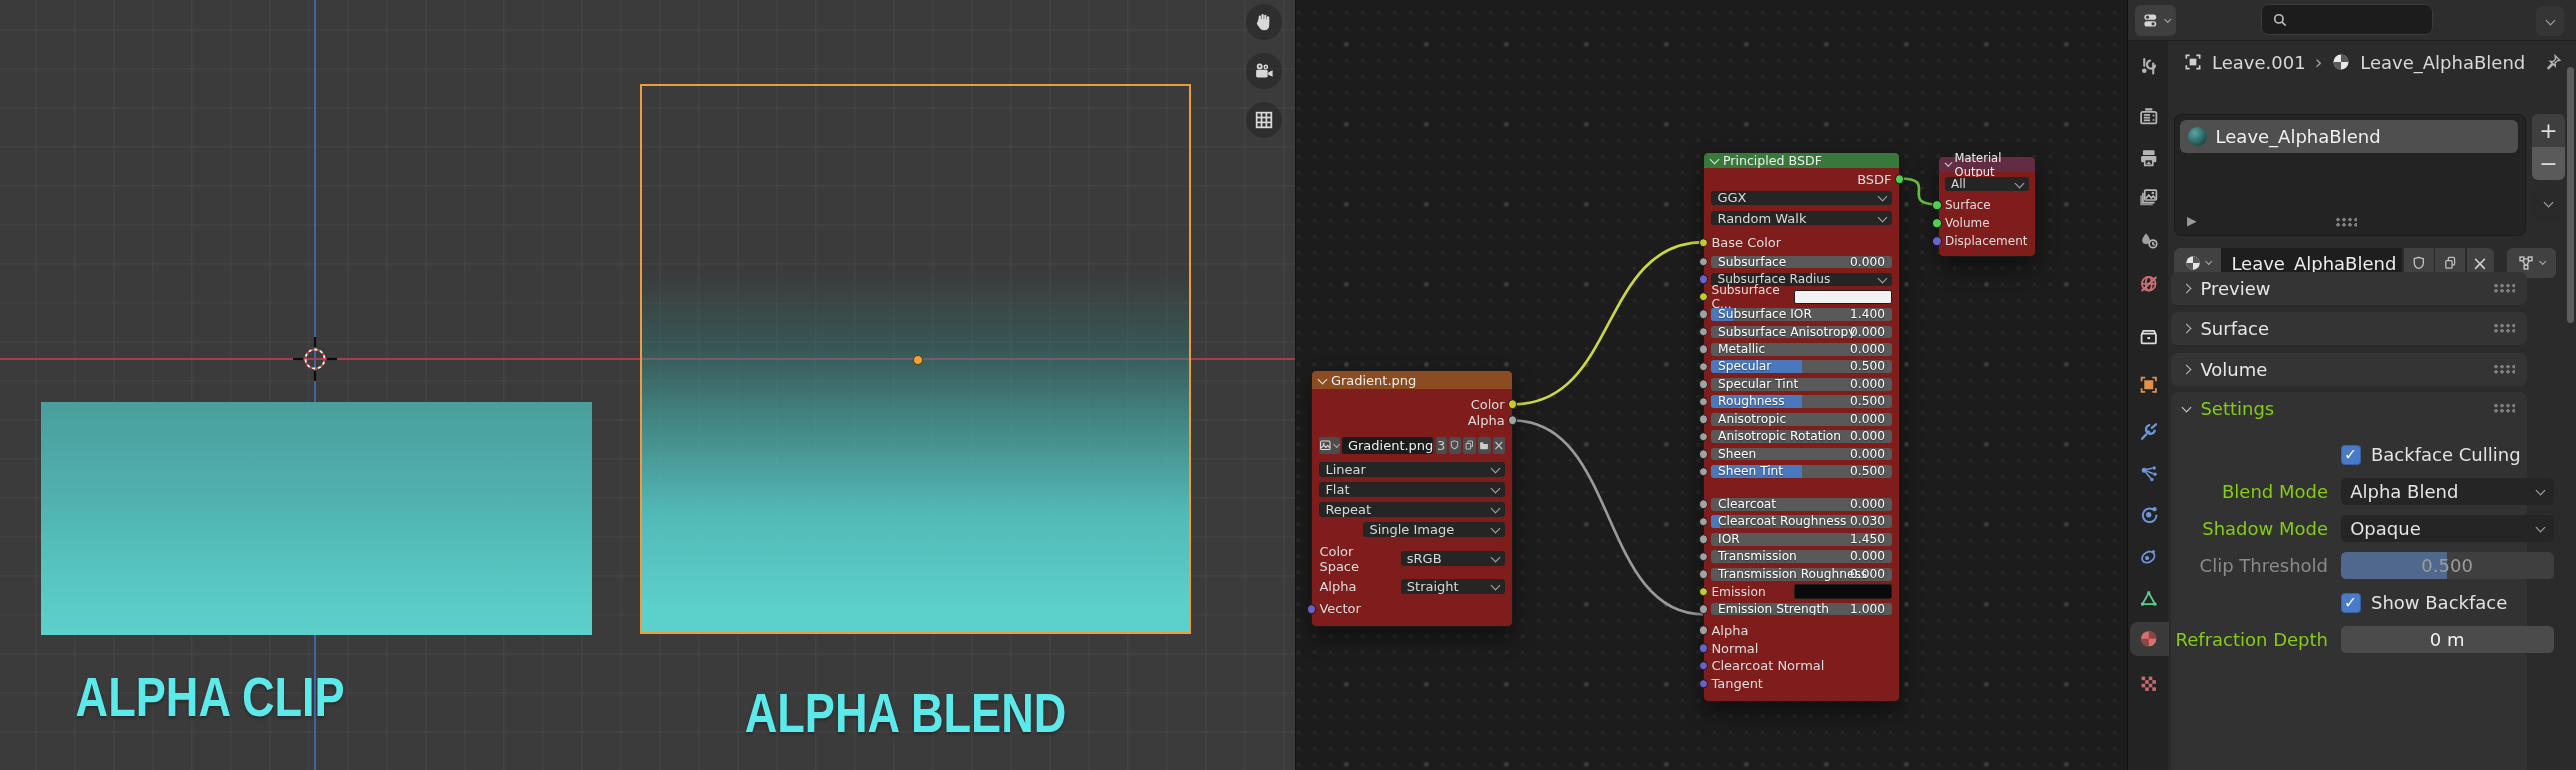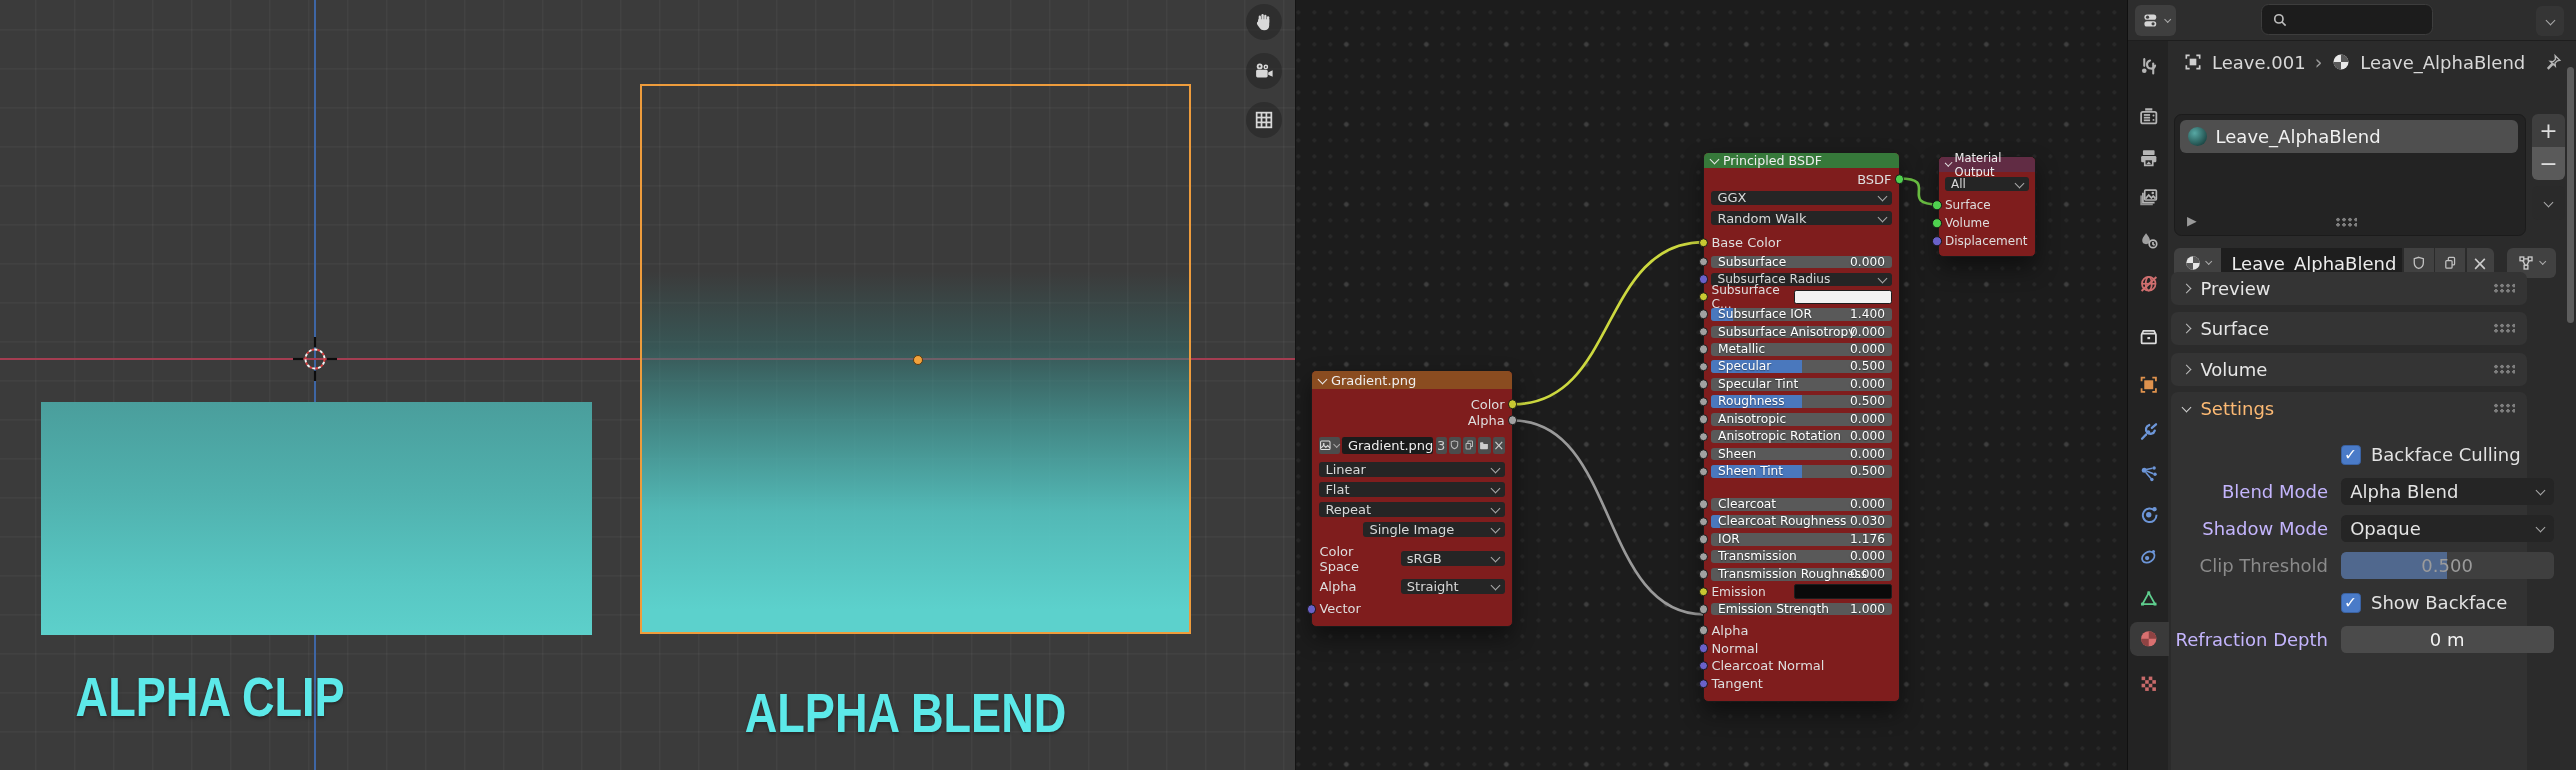--- a/index.html
+++ b/index.html
@@ -98,24 +98,24 @@
   .db-part{background:#414141;display:flex;align-items:center;justify-content:center;}
   #db-name{width:181px;background:#1e1e1e;color:#ececec;font-size:18px;display:flex;
      align-items:center;padding-left:10.4px;box-sizing:border-box;border-radius:0;}
   .panel{position:absolute;left:3px;width:356px;height:33px;background:#343434;border-radius:6.7px;
      display:flex;align-items:center;gap:10.4px;padding:0 12px;box-sizing:border-box;
      color:#e6e6e6;font-size:18px;}
   .panel .grip{margin-left:auto;}
   #settings-panel{position:absolute;left:3px;top:351px;width:356px;height:378px;background:#323232;
      border-radius:6.7px 6.7px 0 0;}
   #settings-head{height:33px;display:flex;align-items:center;gap:10.4px;padding:0 12px;
-     color:#fdba74;font-size:18px;}
+     color:#84cc16;font-size:18px;}
   #settings-rows{position:absolute;left:0;top:44px;width:100%;}
   .srow{height:37px;display:flex;align-items:center;}
-  .srow .slabel{width:157px;text-align:right;padding-right:12.6px;font-size:18px;color:#c4b5fd;flex:none;}
+  .srow .slabel{width:157px;text-align:right;padding-right:12.6px;font-size:18px;color:#84cc16;flex:none;}
   .srow .sfield{width:213px;flex:none;position:relative;}
   .srow.disabled .slabel{color:#8b8b8b;}
   .sel{height:27px;background:#252525;border-radius:5.2px;display:flex;align-items:center;
      justify-content:space-between;padding:0 9.6px;color:#e4e4e4;font-size:18px;}
   .numfield{height:27px;background:#4b4b4b;border-radius:5.2px;display:flex;align-items:center;
      justify-content:center;color:#f2f2f2;font-size:18px;}
   .sliderfield{position:relative;height:27px;background:#3f3f3f;border-radius:5.2px;overflow:hidden;}
   .sliderfield .fill{position:absolute;left:0;top:0;bottom:0;background:#50688e;}
   .sliderfield .val{position:absolute;inset:0;display:flex;align-items:center;justify-content:center;
      color:#9b9b9b;font-size:18px;}
@@ -416,21 +416,21 @@
                 <span class="fill" style="width: 5%;"></span>
                 <span class="lb">Clearcoat Roughness</span>
                 <span class="val">0.030</span>
               </span>
             </div>
             <div class="nrow" style="height: 12.6px; margin-top: 4.9px;">
               <span class="socket in" style="background: rgb(161, 161, 161);"></span>
               <span class="nslider">
                 <span class="fill" style="width: 0%;"></span>
                 <span class="lb">IOR</span>
-                <span class="val">1.176</span>
+                <span class="val">1.450</span>
               </span>
             </div>
             <div class="nrow" style="height: 12.6px; margin-top: 4.9px;">
               <span class="socket in" style="background: rgb(161, 161, 161);"></span>
               <span class="nslider">
                 <span class="fill" style="width: 0%;"></span>
                 <span class="lb">Transmission</span>
                 <span class="val">0.000</span>
               </span>
             </div>

